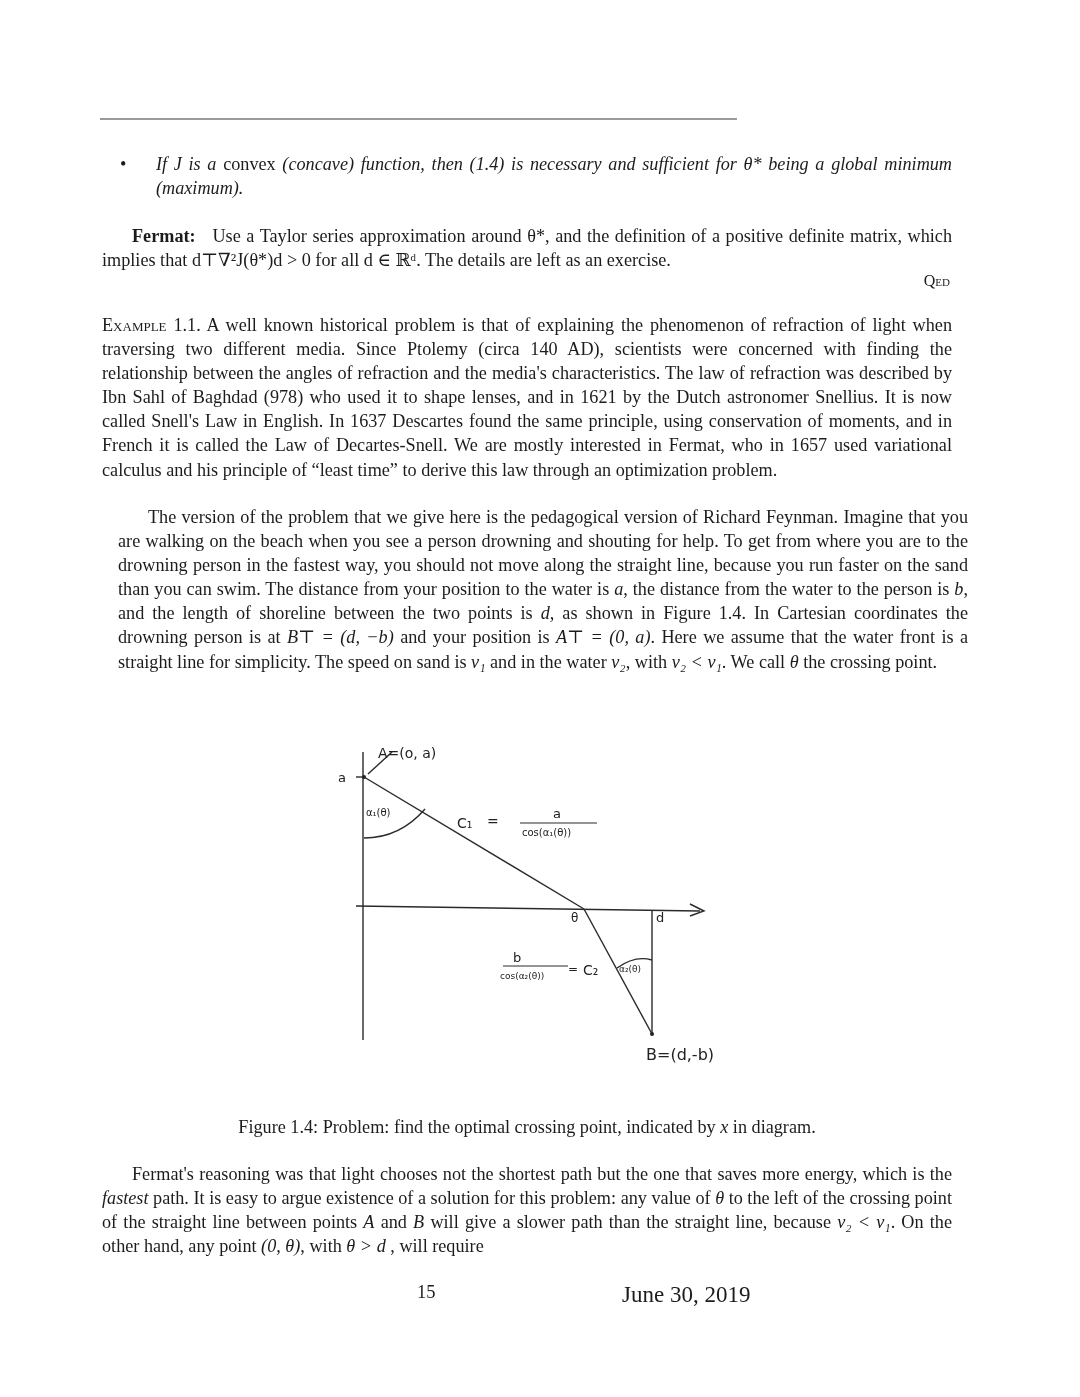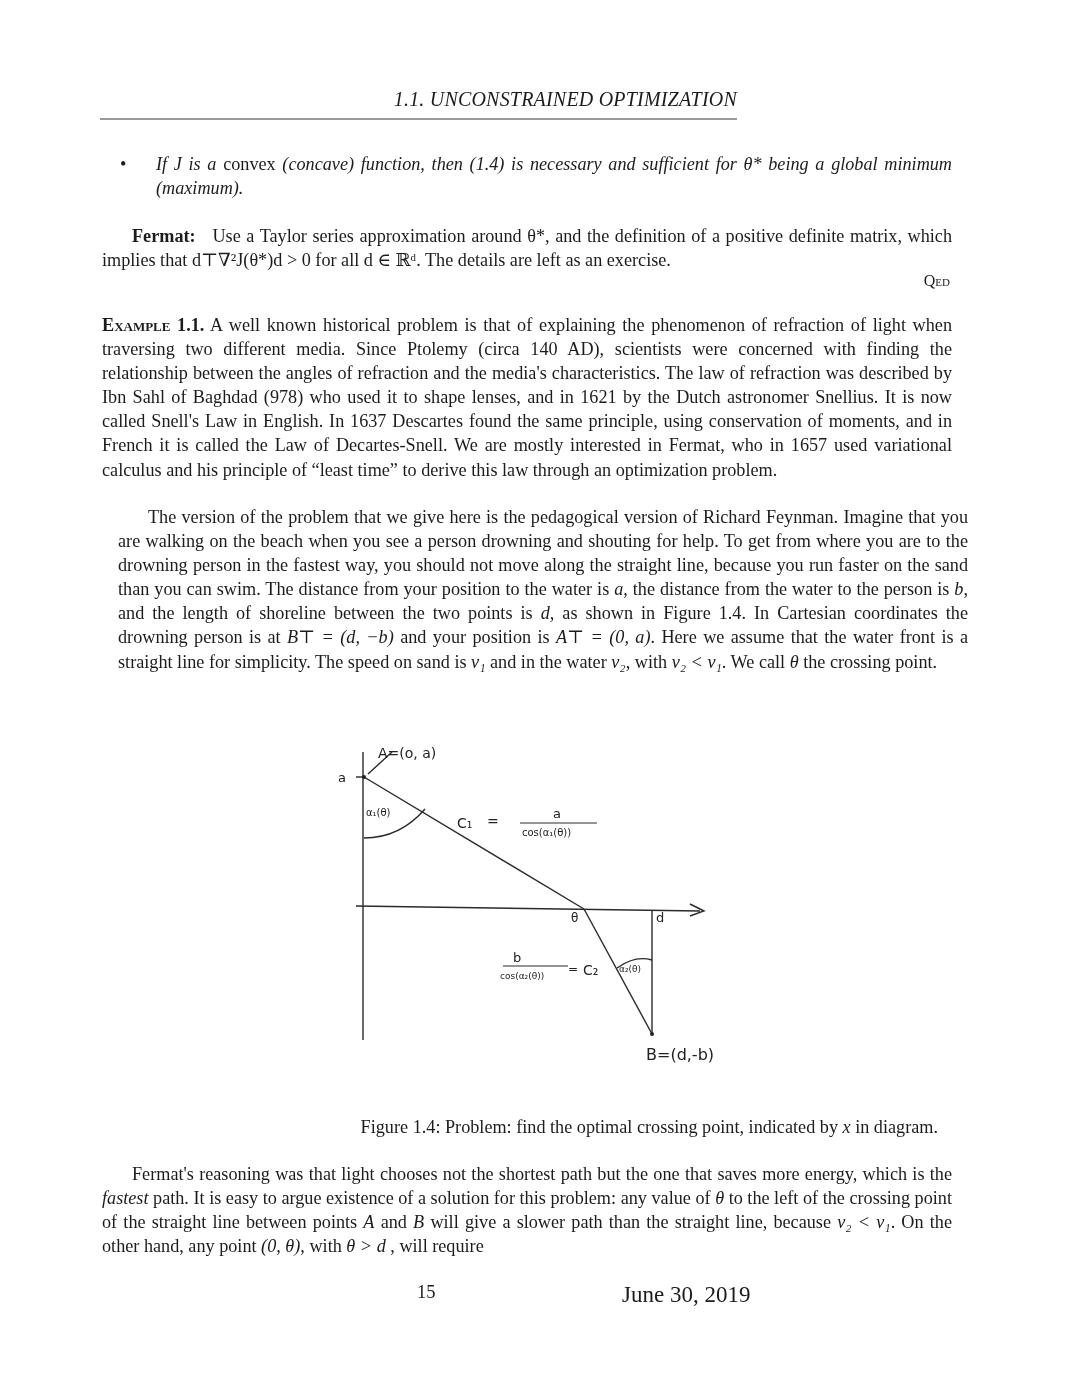--- a/index.html
+++ b/index.html
@@ -10,35 +10,34 @@
   .header-title { position:absolute; right:0; top:0; font-style:italic; font-size:20px; letter-spacing:0.2px; }
   .header-rule { position:absolute; left:0; top:30px; width:637px; height:2px; background:#9a9a9a; }
   .para { font-size:18.2px; line-height:24.1px; text-align:justify; }
   .bullet { left:120px; top:152px; width:832px; }
   .bullet .dot { position:absolute; left:0; top:0; }
   .bullet .text { margin-left:36px; font-style:italic; }
   .up { font-style:normal; }
   .proof { left:102px; top:224px; width:850px; text-indent:30px; }
   .qed { right:130px; top:272px; font-size:16px; font-variant:small-caps; }
   .example { left:102px; top:313px; width:850px; }
-  .smallcaps { font-variant:small-caps; font-weight:bold; }
+  .smallcaps { font-variant:small-caps; font-weight:normal; }
   .feyn { left:118px; top:505px; width:850px; text-indent:30px; }
   .figure { left:320px; top:735px; width:420px; height:340px; }
-  .fig-caption { left:88px; top:1117px; width:850px; text-align:right; font-size:18.2px; }
+  .fig-caption { left:102px; top:1117px; width:850px; text-align:center; font-size:18.2px; }
   .fermat { left:102px; top:1162px; width:850px; text-indent:30px; }
   .footer-page { left:408px; top:1282px; font-size:18.5px;margin-left:9px; }
   .footer-date { left:622px; top:1282px; font-size:23px; }
   i, .it { font-style:italic; }
   .hand { font-family:"DejaVu Sans", sans-serif; fill:#222; }
 </style>
 </head>
 <body>
 
 <div class="abs header">
-  <span class="header-title">1.1.  UNCONSTRAINED OPTIMIZATION</span>
   <div class="header-rule"></div>
 </div>
 
 <div class="abs para bullet">
   <span class="dot">•</span>
   <div class="text"><span>If J is a </span><span class="up">convex</span><span> (concave) function, then (1.4) is necessary and sufficient for θ* being a global minimum (maximum).</span></div>
 </div>
 
 <div class="abs para proof">
   <b>Fermat:</b>&nbsp;&nbsp;

